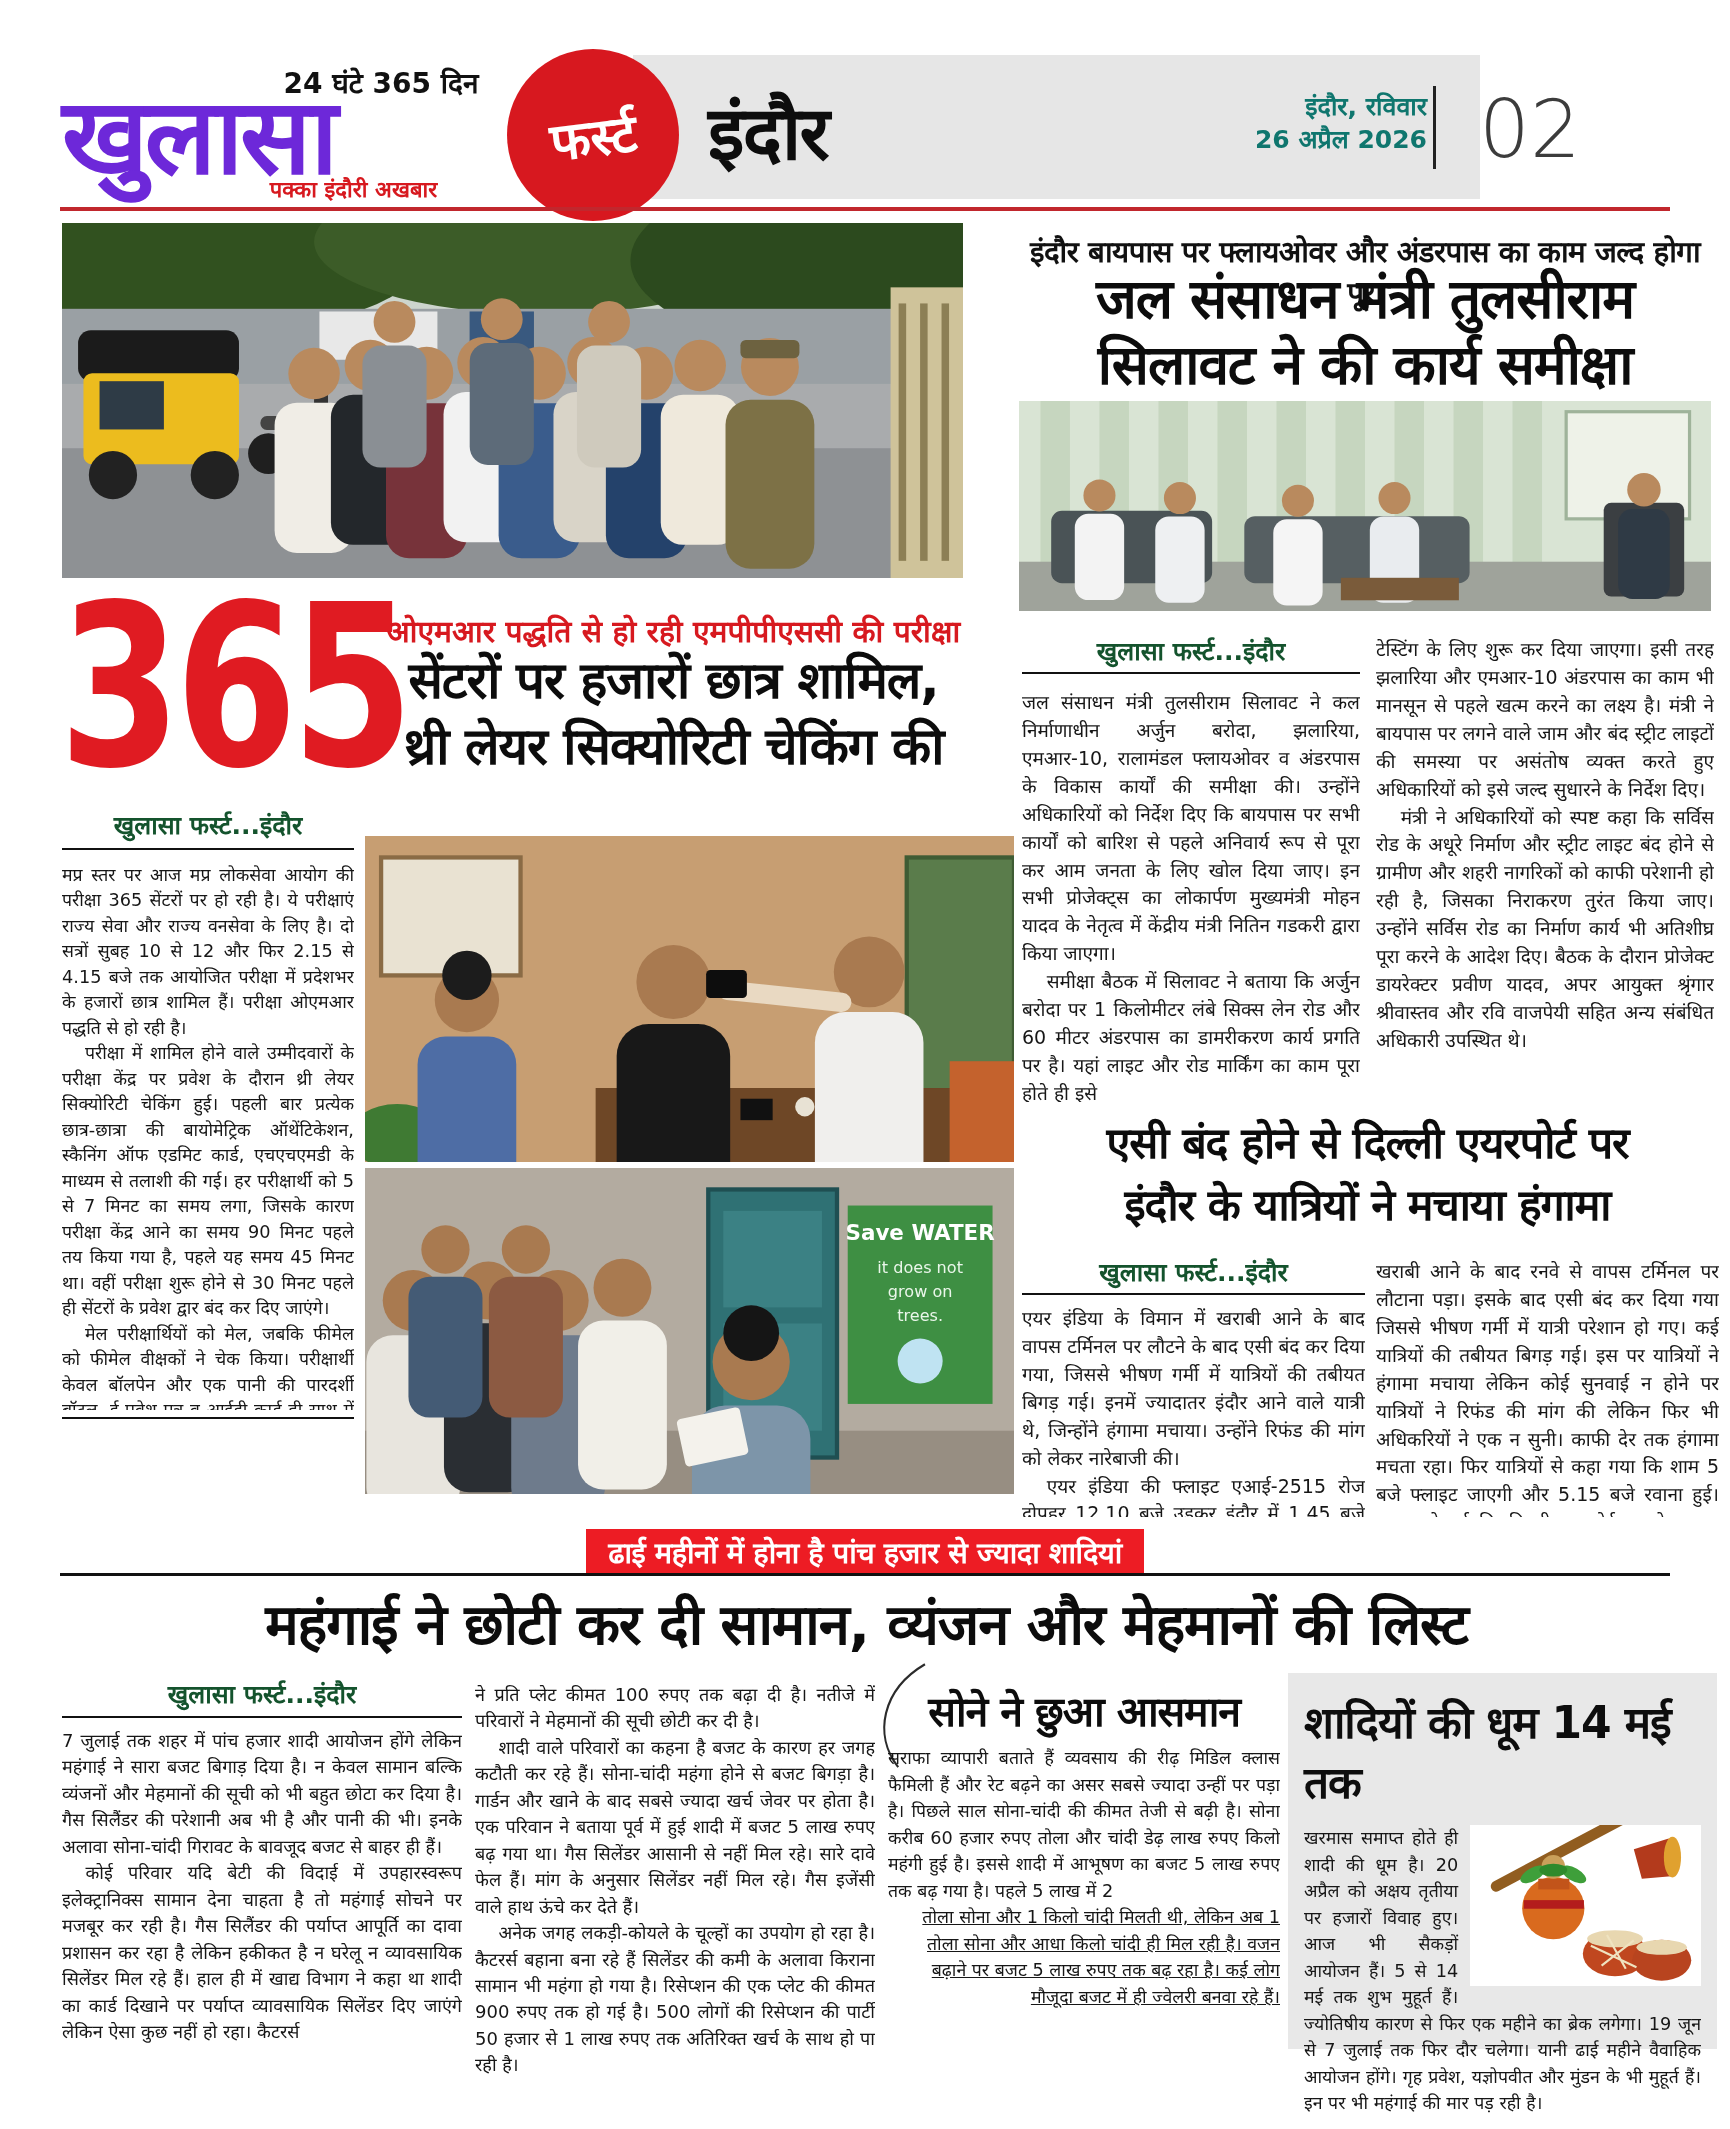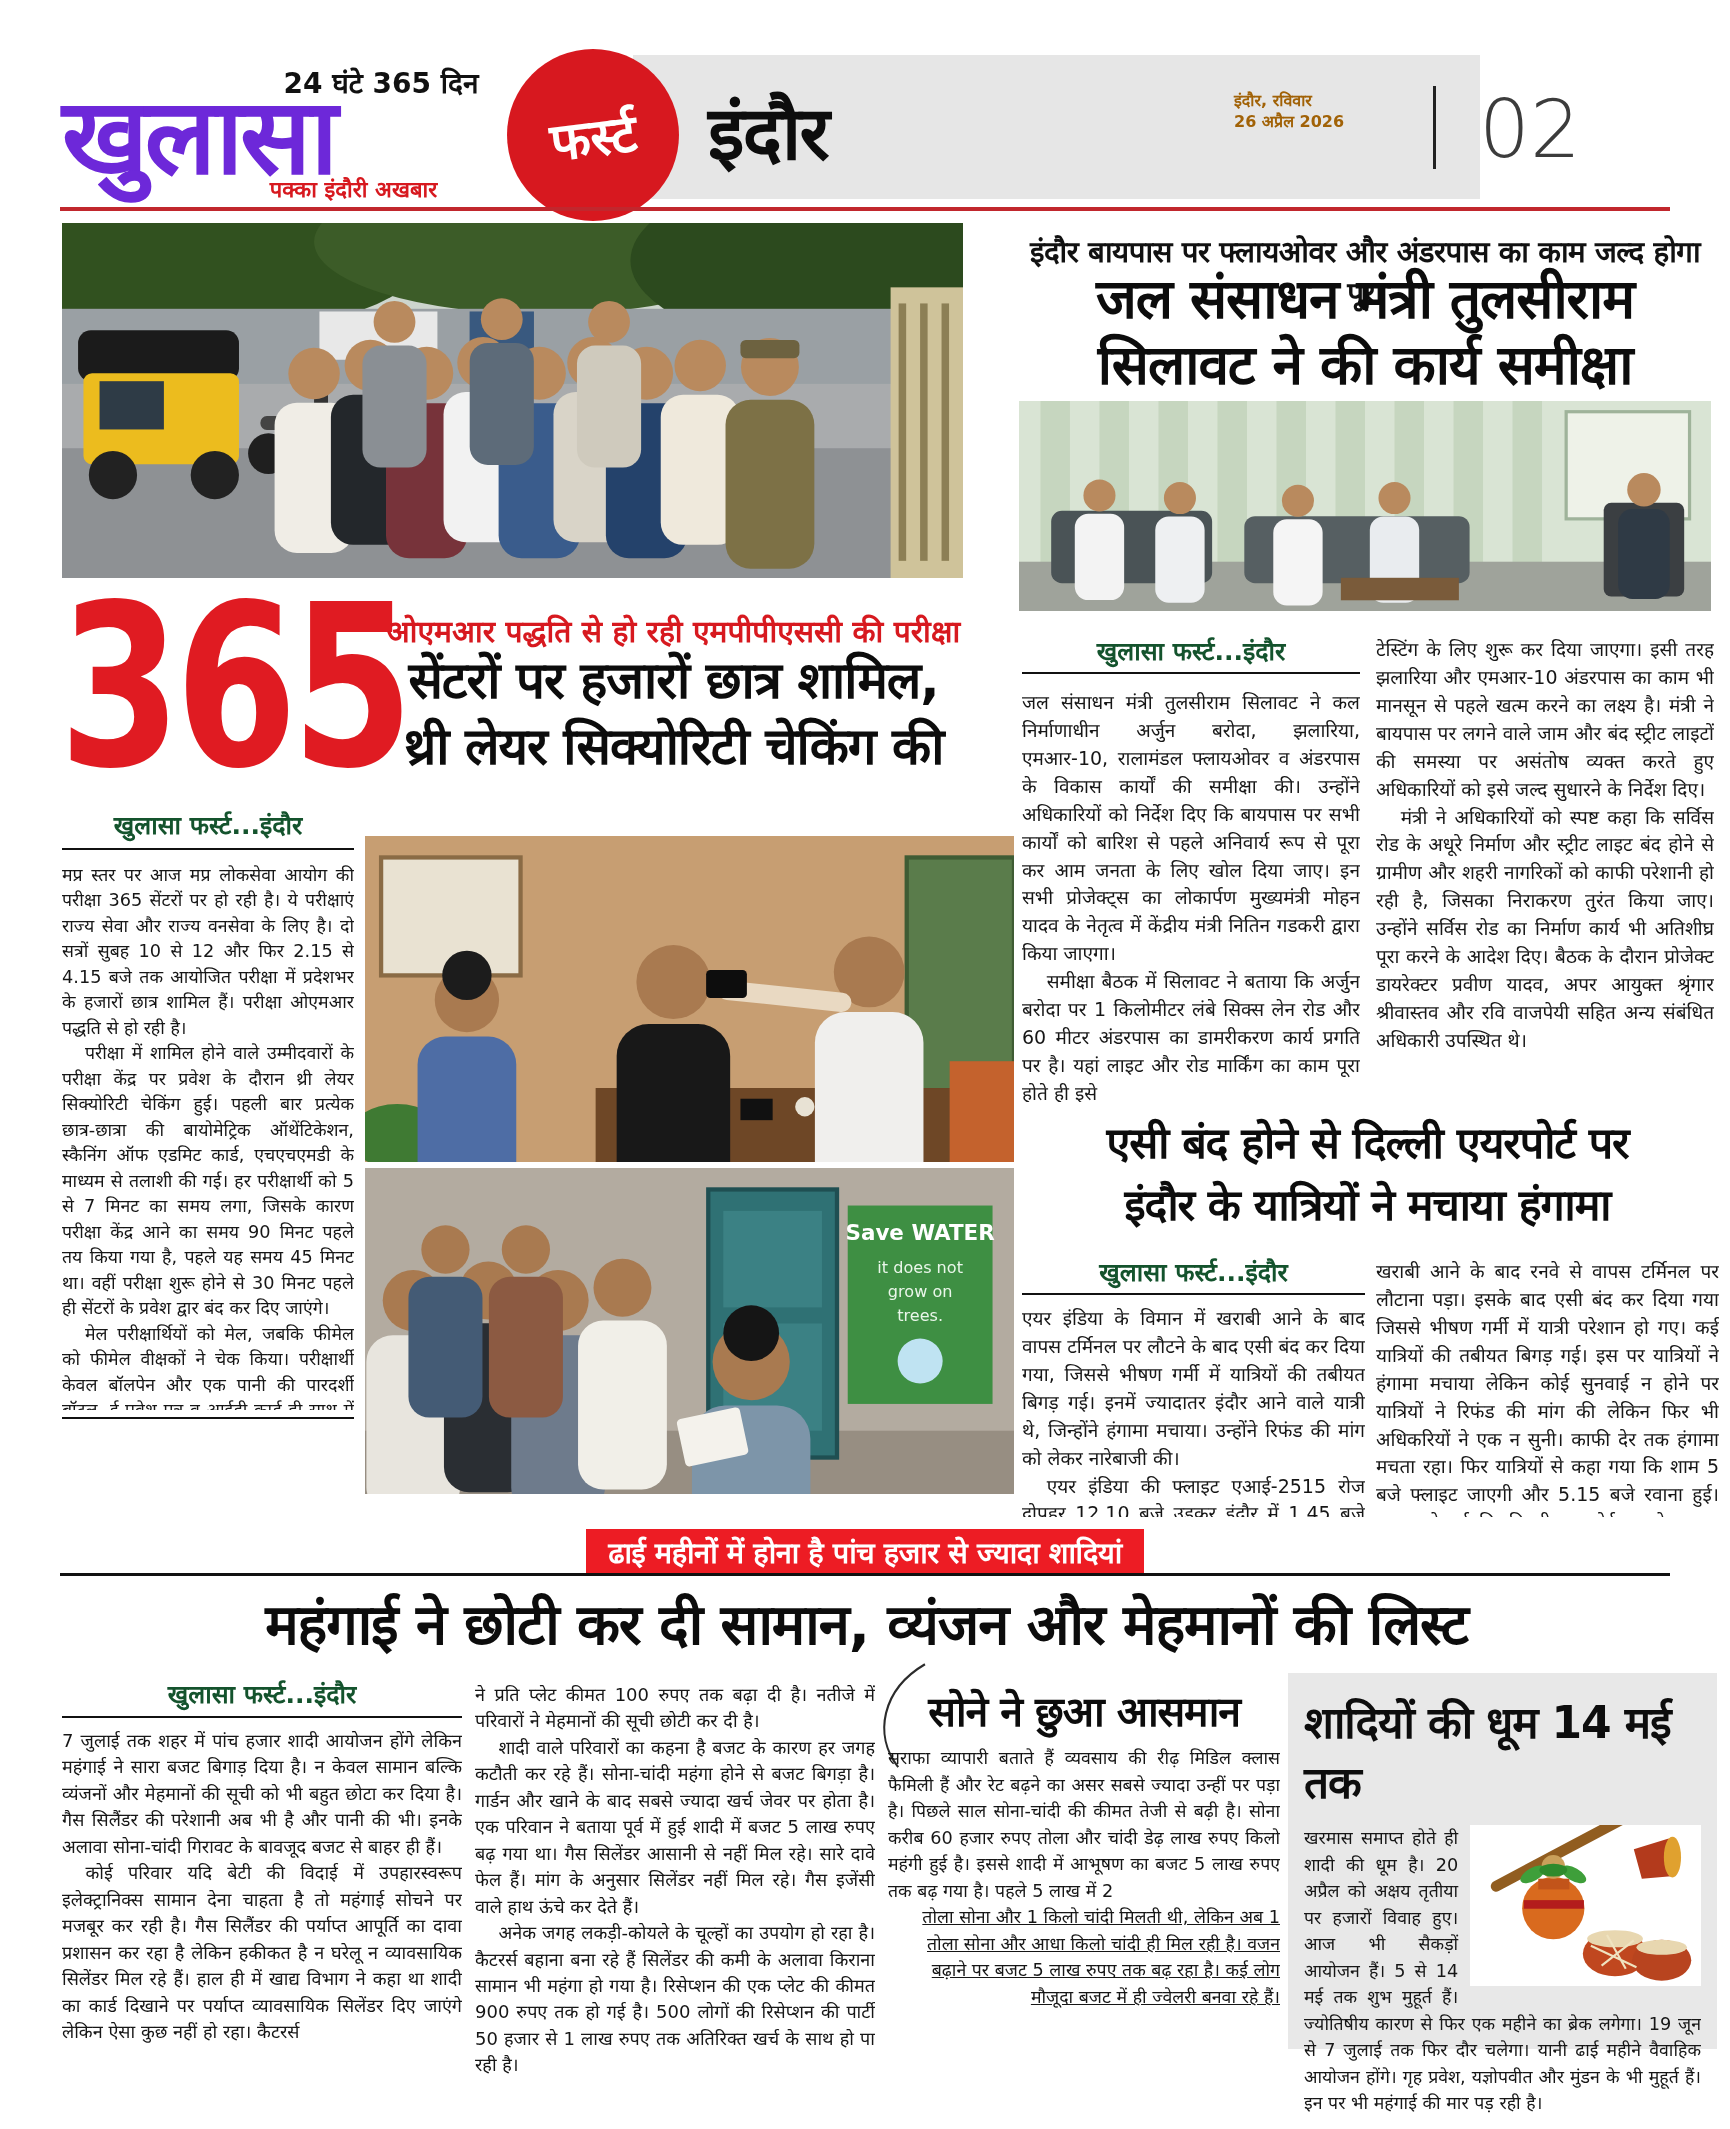--- a/index.html
+++ b/index.html
@@ -15,21 +15,21 @@
   .bt p:first-child{text-indent:0;}
   .red{color:#d7191f;}
   .photo{overflow:hidden;background:#ccc;}
   .photo svg{display:block;width:100%;height:100%;}
   
   .band{background:#e6e6e6;}
   .logo-main{font-weight:700;font-size:105px;line-height:1;letter-spacing:-3.2px;color:#6d28d9;}
   .logo-badge{background:#d7181f;border-radius:50%;display:flex;align-items:center;justify-content:center;}
   .logo-badge span{color:#fff;font-weight:900;font-size:52px;transform:rotate(-7deg);}
   .edition{font-weight:900;font-size:74px;letter-spacing:-1.6px;color:#0d0d0d;}
-  .dateline{font-weight:800;font-size:16px;line-height:1.3;color:#a16207;}
+  .dateline{font-weight:800;font-size:25px;line-height:1.3;text-align:right;color:#0f766e;}
   .pagenum{font-weight:200;font-size:80px;color:#3c3c3c;line-height:1;}
   .stat-number{color:#e01b22;font-weight:900;font-size:225px;line-height:0.84;letter-spacing:-7.5px;
                transform:scaleX(0.78);transform-origin:left top;}
   .banner{background:#ed1c24;display:flex;align-items:center;justify-content:center;}
   .banner div{color:#fff;font-weight:800;font-size:29px;letter-spacing:-0.5px;}
   .graybox{background:#e8e8e8;}
   .graybox-title{font-weight:900;font-size:44px;letter-spacing:-1.1px;color:#0d0d0d;}
   .graybox-body{font-size:17.7px;line-height:1.5;text-align:justify;color:#161616;}
   .artbox{float:right;width:231px;height:161px;background:#fff;margin:0 0 6.4px 11.8px;}
   .artbox svg{display:block;width:100%;height:100%;}

